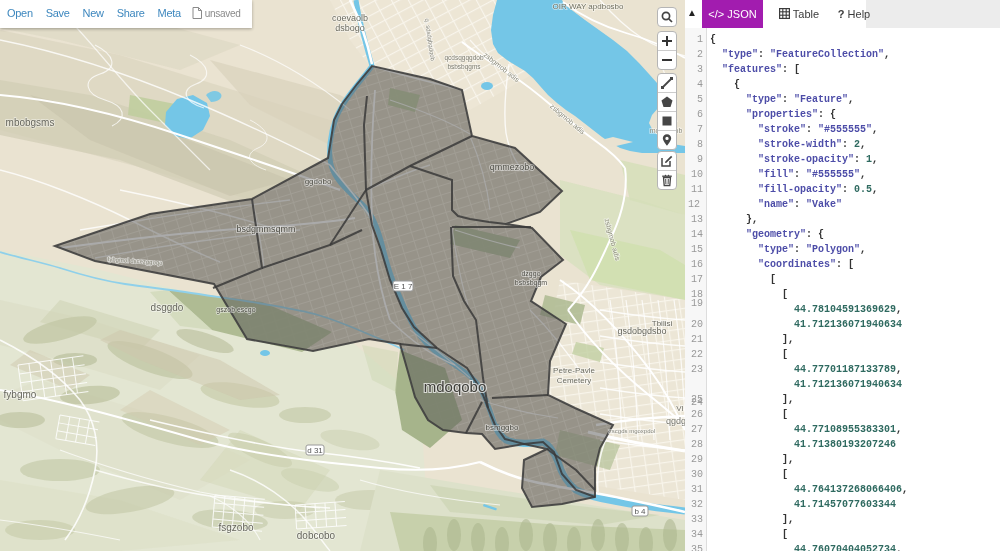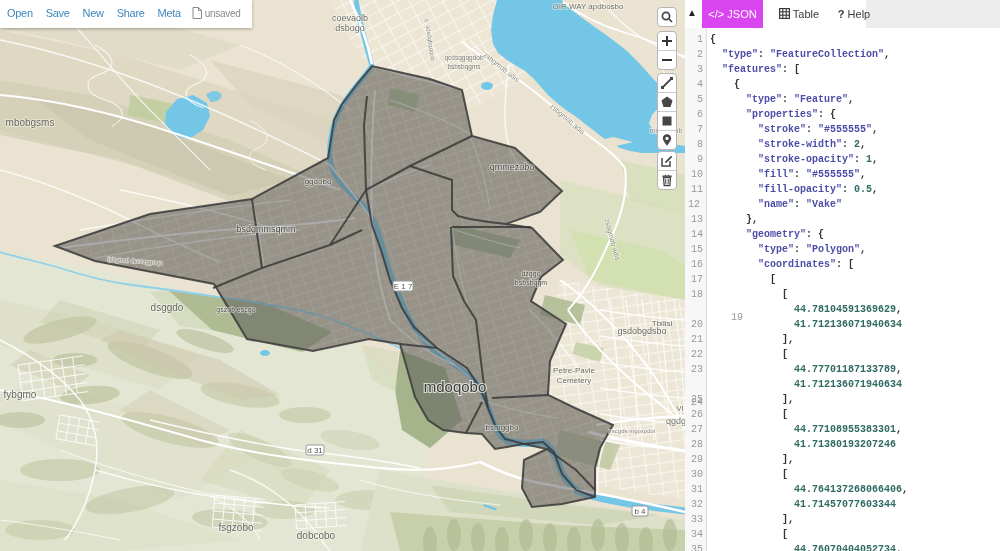--- a/index.html
+++ b/index.html
@@ -6,21 +6,21 @@
   #app{position:relative;width:1000px;height:551px;overflow:hidden;font-family:"Liberation Sans",sans-serif;background:#e9e2cf;}
   #map{position:absolute;left:0;top:0;width:685px;height:551px;}
   #menubar{position:absolute;left:0;top:0;width:252px;height:28px;background:#ffffff;box-shadow:0 1px 3px rgba(0,0,0,.3);z-index:30;font-size:11px;letter-spacing:-0.3px;line-height:27px;white-space:nowrap;}
   #menubar a{color:#3d87be;text-decoration:none;margin-left:13px;}
   #menubar a:first-child{margin-left:7px;}
   #menubar .fileinfo{color:#8a8a8a;margin-left:11px;font-size:10px;}
   #panel{position:absolute;left:685px;top:0;width:315px;height:551px;background:#ffffff;z-index:20;}
   #tabbar{position:absolute;left:0;top:0;width:315px;height:28px;background:#ffffff;}
   #tabbar .resttab{position:absolute;left:181px;top:0;right:0;height:28px;background:#ececec;}
   .tab{position:absolute;top:0;height:28px;line-height:28px;font-size:11px;color:#3b3b3b;}
-  #tab-json{left:17px;width:61px;background:#d946ef;color:#ffffff;text-align:center;z-index:2;}
+  #tab-json{left:17px;width:61px;background:#a21caf;color:#ffffff;text-align:center;z-index:2;}
   #tab-table{left:85px;width:58px;text-align:center;z-index:2;}
   #tab-help{left:143px;width:52px;text-align:center;z-index:2;}
   #collapse{position:absolute;left:2px;top:7px;width:14px;height:14px;color:#222;font-size:10px;z-index:3;}
   #code{position:absolute;left:0;top:28px;width:315px;height:523px;background:#ffffff;font-family:"Liberation Mono",monospace;font-size:10px;line-height:15px;}
   #gutter{position:absolute;left:0;top:0;width:21px;height:523px;background:#f7f7f7;border-right:1px solid #dddddd;}
   .ln{position:absolute;width:18px;text-align:right;color:#999999;font-size:10px;}
   .cl{position:absolute;left:25px;white-space:pre;color:#333333;font-weight:bold;letter-spacing:0;}
   .s{color:#4d4da8;}
   .n{color:#2f6a60;}
   .lbar{position:absolute;background:#ffffff;border:1px solid #b5b5b5;border-radius:4px;z-index:25;}
@@ -399,21 +399,21 @@
 <div class="ln" style="top:199px;">14</div>
 <div class="cl" style="top:199px;">&nbsp;&nbsp;&nbsp;&nbsp;&nbsp;&nbsp;<span class="s">"geometry"</span>:&nbsp;{</div>
 <div class="ln" style="top:214px;">15</div>
 <div class="cl" style="top:214px;">&nbsp;&nbsp;&nbsp;&nbsp;&nbsp;&nbsp;&nbsp;&nbsp;<span class="s">"type"</span>:&nbsp;<span class="s">"Polygon"</span>,</div>
 <div class="ln" style="top:229px;">16</div>
 <div class="cl" style="top:229px;">&nbsp;&nbsp;&nbsp;&nbsp;&nbsp;&nbsp;&nbsp;&nbsp;<span class="s">"coordinates"</span>:&nbsp;[</div>
 <div class="ln" style="top:244px;">17</div>
 <div class="cl" style="top:244px;">&nbsp;&nbsp;&nbsp;&nbsp;&nbsp;&nbsp;&nbsp;&nbsp;&nbsp;&nbsp;[</div>
 <div class="ln" style="top:259px;">18</div>
 <div class="cl" style="top:259px;">&nbsp;&nbsp;&nbsp;&nbsp;&nbsp;&nbsp;&nbsp;&nbsp;&nbsp;&nbsp;&nbsp;&nbsp;[</div>
-<div class="ln" style="top:282px;padding-left:40px;">19</div>
+<div class="ln" style="top:268px;">19</div>
 <div class="cl" style="top:274px;">&nbsp;&nbsp;&nbsp;&nbsp;&nbsp;&nbsp;&nbsp;&nbsp;&nbsp;&nbsp;&nbsp;&nbsp;&nbsp;&nbsp;<span class="n">44.78104591369629</span>,</div>
 <div class="ln" style="top:289px;">20</div>
 <div class="cl" style="top:289px;">&nbsp;&nbsp;&nbsp;&nbsp;&nbsp;&nbsp;&nbsp;&nbsp;&nbsp;&nbsp;&nbsp;&nbsp;&nbsp;&nbsp;<span class="n">41.712136071940634</span></div>
 <div class="ln" style="top:304px;">21</div>
 <div class="cl" style="top:304px;">&nbsp;&nbsp;&nbsp;&nbsp;&nbsp;&nbsp;&nbsp;&nbsp;&nbsp;&nbsp;&nbsp;&nbsp;],</div>
 <div class="ln" style="top:319px;text-align:right;">22</div>
 <div class="cl" style="top:319px;">&nbsp;&nbsp;&nbsp;&nbsp;&nbsp;&nbsp;&nbsp;&nbsp;&nbsp;&nbsp;&nbsp;&nbsp;[</div>
 <div class="ln" style="top:334px;">23</div>
 <div class="cl" style="top:334px;">&nbsp;&nbsp;&nbsp;&nbsp;&nbsp;&nbsp;&nbsp;&nbsp;&nbsp;&nbsp;&nbsp;&nbsp;&nbsp;&nbsp;<span class="n">44.77701187133789</span>,</div>
 <div class="ln" style="top:359px;margin-top:8px;">24</div>

